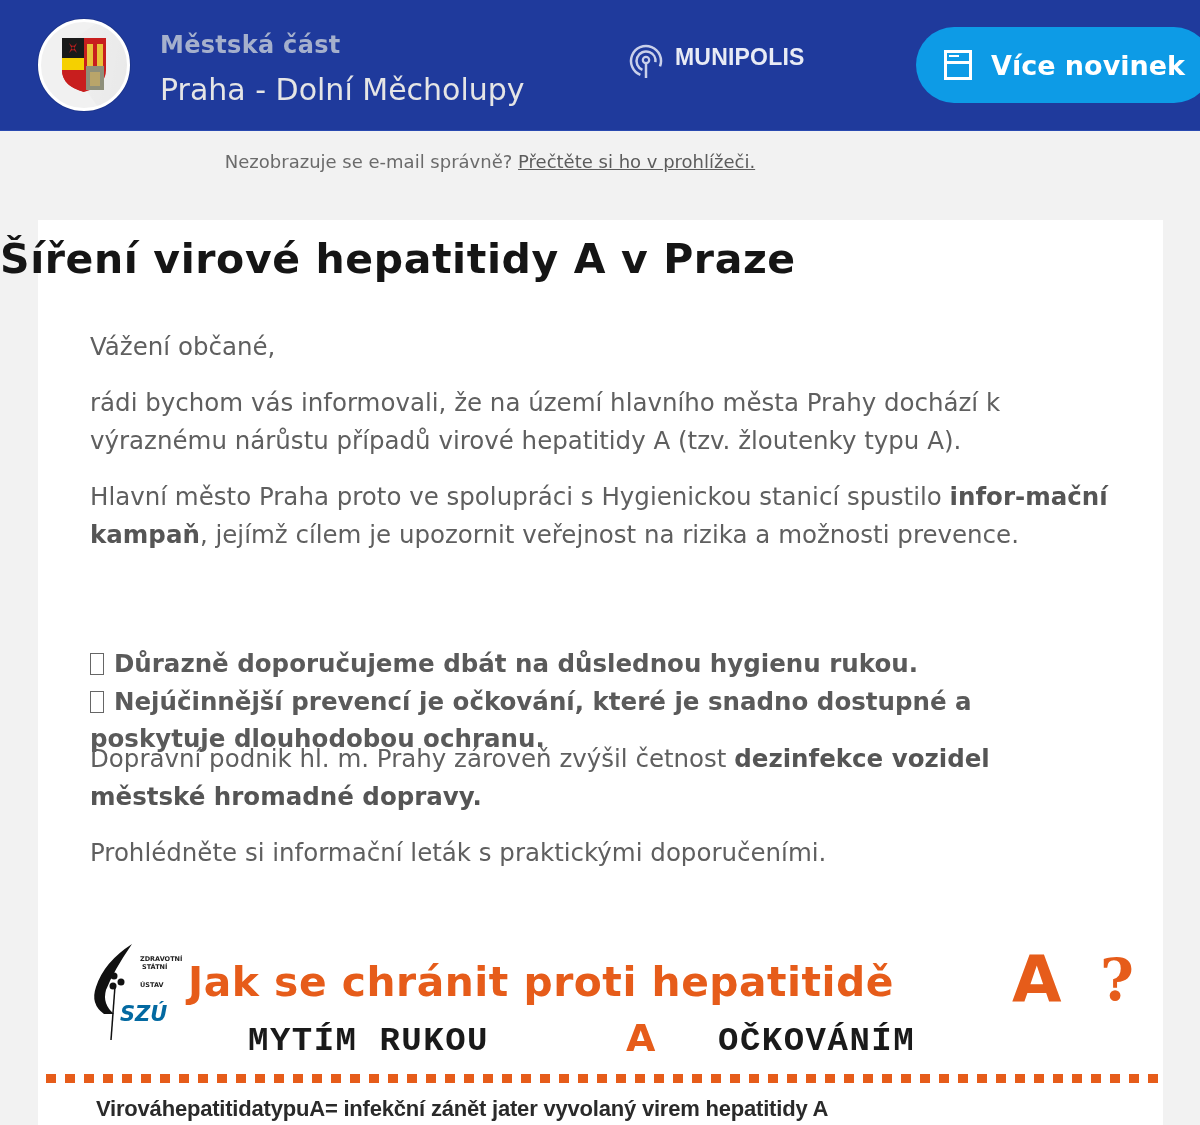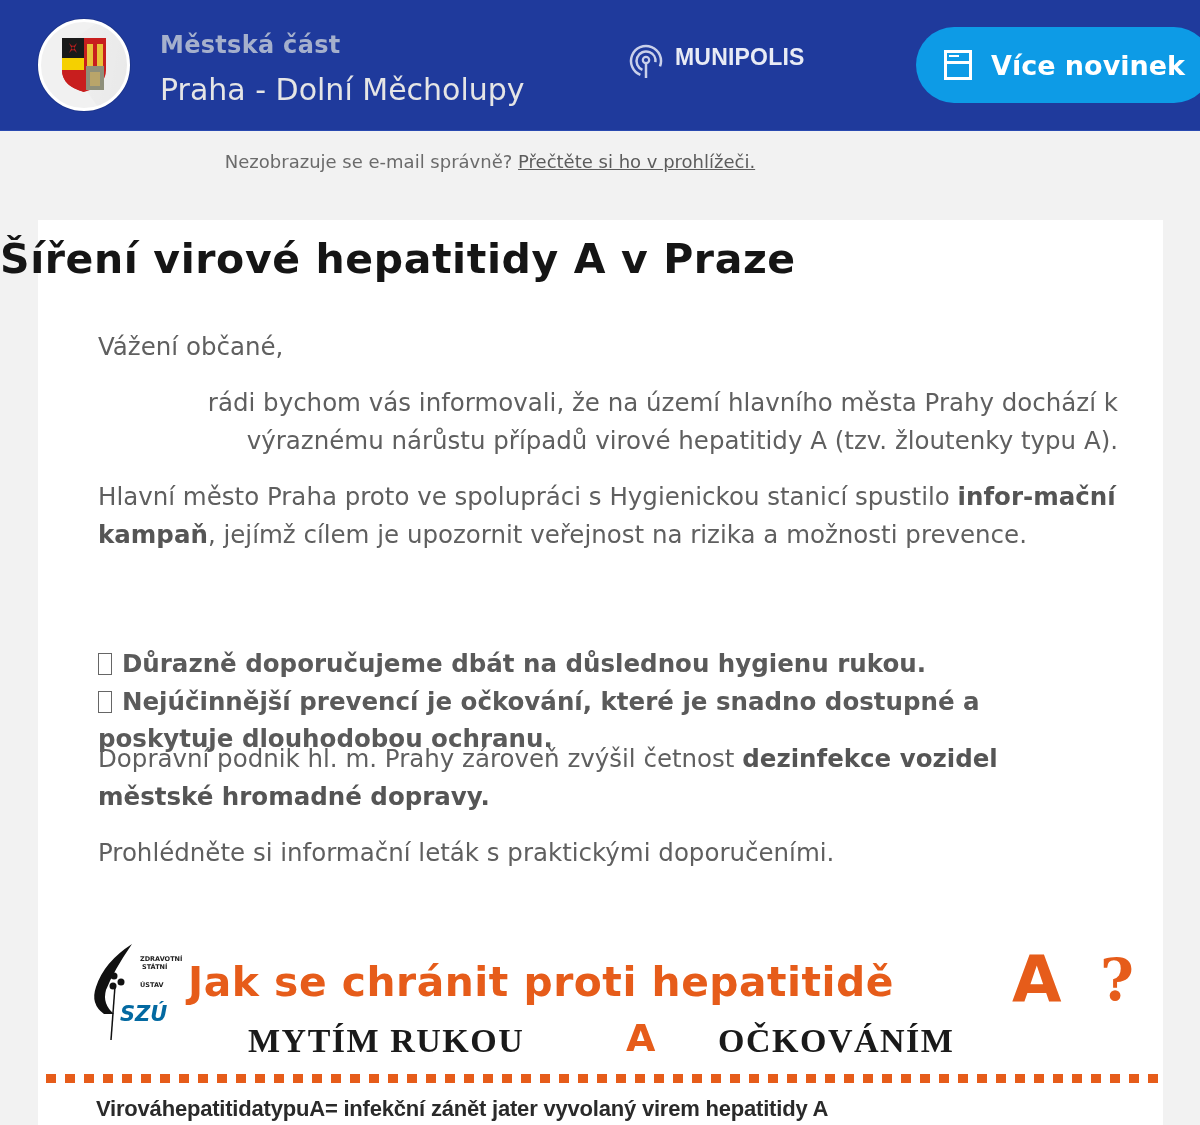--- a/index.html
+++ b/index.html
@@ -63,21 +63,21 @@
   
   .card {
     position: absolute; left: 38px; top: 220px; width: 1125px; height: 905px;
     background: #ffffff;
   }
   .title {
     position: absolute; left: 0; top: 235px; width: 1200px; 
     font-size: 41px; font-weight: bold; color: #151515; letter-spacing: 0.6px;
   }
   .body-text {
-    position: absolute; left: 98px; width: 1020px;
+    position: absolute; left: 90px; width: 1020px;
     font-size: 24.5px; color: #5f5f5f; line-height: 37.5px;
   }
   .body-text b { font-weight: bold; color: #555555; }
   .bold-para { font-weight: bold; color: #5a5a5a; margin-top: 36px; }
   .box-glyph {
     display: inline-block; width: 14px; height: 22px; border: 1.5px solid #666;
     vertical-align: -3px; margin-right: 10px;
   }
   
   .leaflet {
@@ -98,21 +98,21 @@
     font-family: "DejaVu Sans", sans-serif; font-weight: bold;
     font-size: 64px; color: #e65c1a; line-height: 64px;
   }
   .leaflet-q {
     position: absolute; left: 1060px; top: 36px;
     font-family: "DejaVu Serif", serif; font-weight: bold;
     font-size: 58px; color: #e65c1a; line-height: 64px;
   }
   .leaflet-sub {
     position: absolute; top: 110px;
-    font-family: Liberation Serif, serif; font-weight: bold;
+    font-family: Liberation Mono, monospace; font-weight: bold;
     font-size: 34px; color: #1a1a1a; letter-spacing: 1.5px;
   }
   .leaflet-sub-a {
     position: absolute; top: 104px; left: 586px;
     font-family: "DejaVu Sans", sans-serif; font-weight: bold;
     font-size: 38px; color: #e65c1a;
   }
   .dashes {
     position: absolute; left: 6px; top: 162px; width: 1116px; height: 9px;
     background-image: repeating-linear-gradient(90deg, #e65c1a 0 10px, transparent 10px 19px);
@@ -169,21 +169,21 @@
   <span>Nezobrazuje se e-mail správně?</span>
   <a>Přečtěte si ho v prohlížeči.</a>
 </div>
 
 <div class="card"></div>
 
 <h1 class="title">Šíření virové hepatitidy A v Praze</h1>
 
 <p class="body-text" style="top:328px;">Vážení občané,</p>
 
-<p class="body-text" style="top:384px;text-align:right;">rádi bychom vás informovali, že na území hlavního města Prahy dochází k výraznému nárůstu případů virové hepatitidy A (tzv. žloutenky typu A).</p>
+<p class="body-text" style="top:384px;">rádi bychom vás informovali, že na území hlavního města Prahy dochází k výraznému nárůstu případů virové hepatitidy A (tzv. žloutenky typu A).</p>
 
 <p class="body-text" style="top:478px;"><span>Hlavní město Praha proto ve spolupráci s Hygienickou stanicí spustilo </span><b>infor-mační kampaň</b><span>, jejímž cílem je upozornit veřejnost na rizika a možnosti prevence.</span></p>
 
 <div class="body-text bold-para" style="top:609px;">
   <div><span class="box-glyph"></span><span>Důrazně doporučujeme dbát na důslednou hygienu rukou.</span></div>
   <div><span class="box-glyph"></span><span>Nejúčinnější prevencí je očkování, které je snadno dostupné a poskytuje dlouhodobou ochranu.</span></div>
 </div>
 
 <p class="body-text" style="top:740px;"><span>Dopravní podnik hl. m. Prahy zároveň zvýšil četnost </span><b>dezinfekce vozidel městské hromadné dopravy.</b></p>
 

